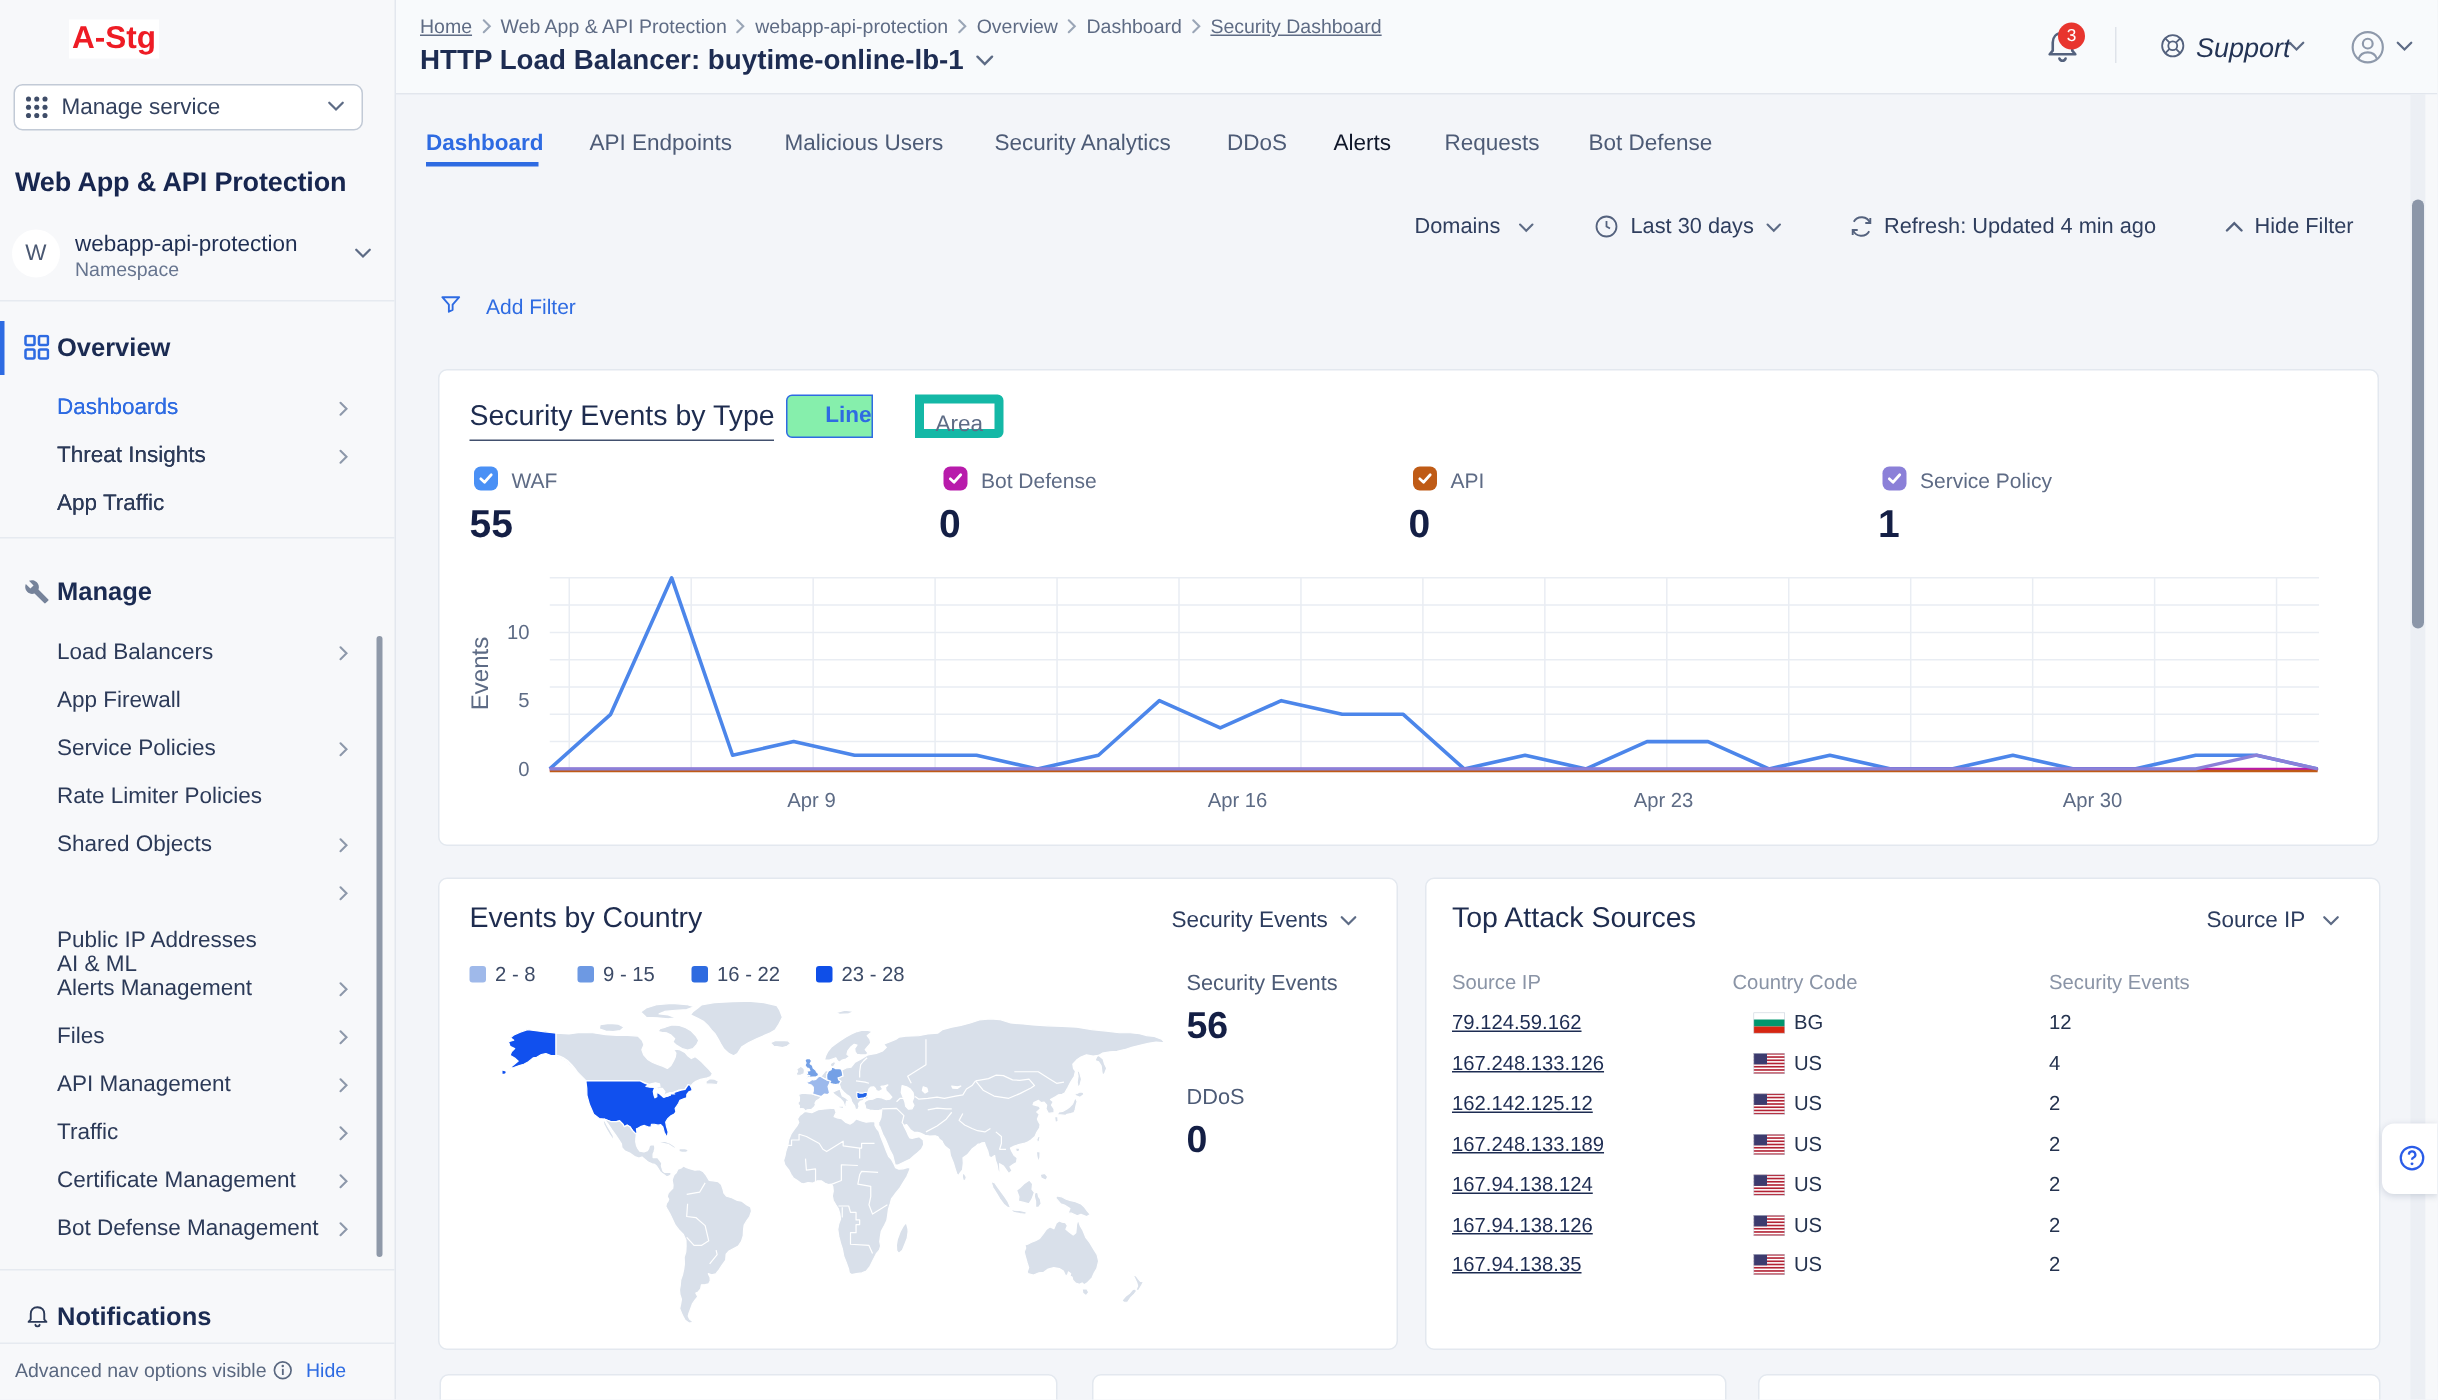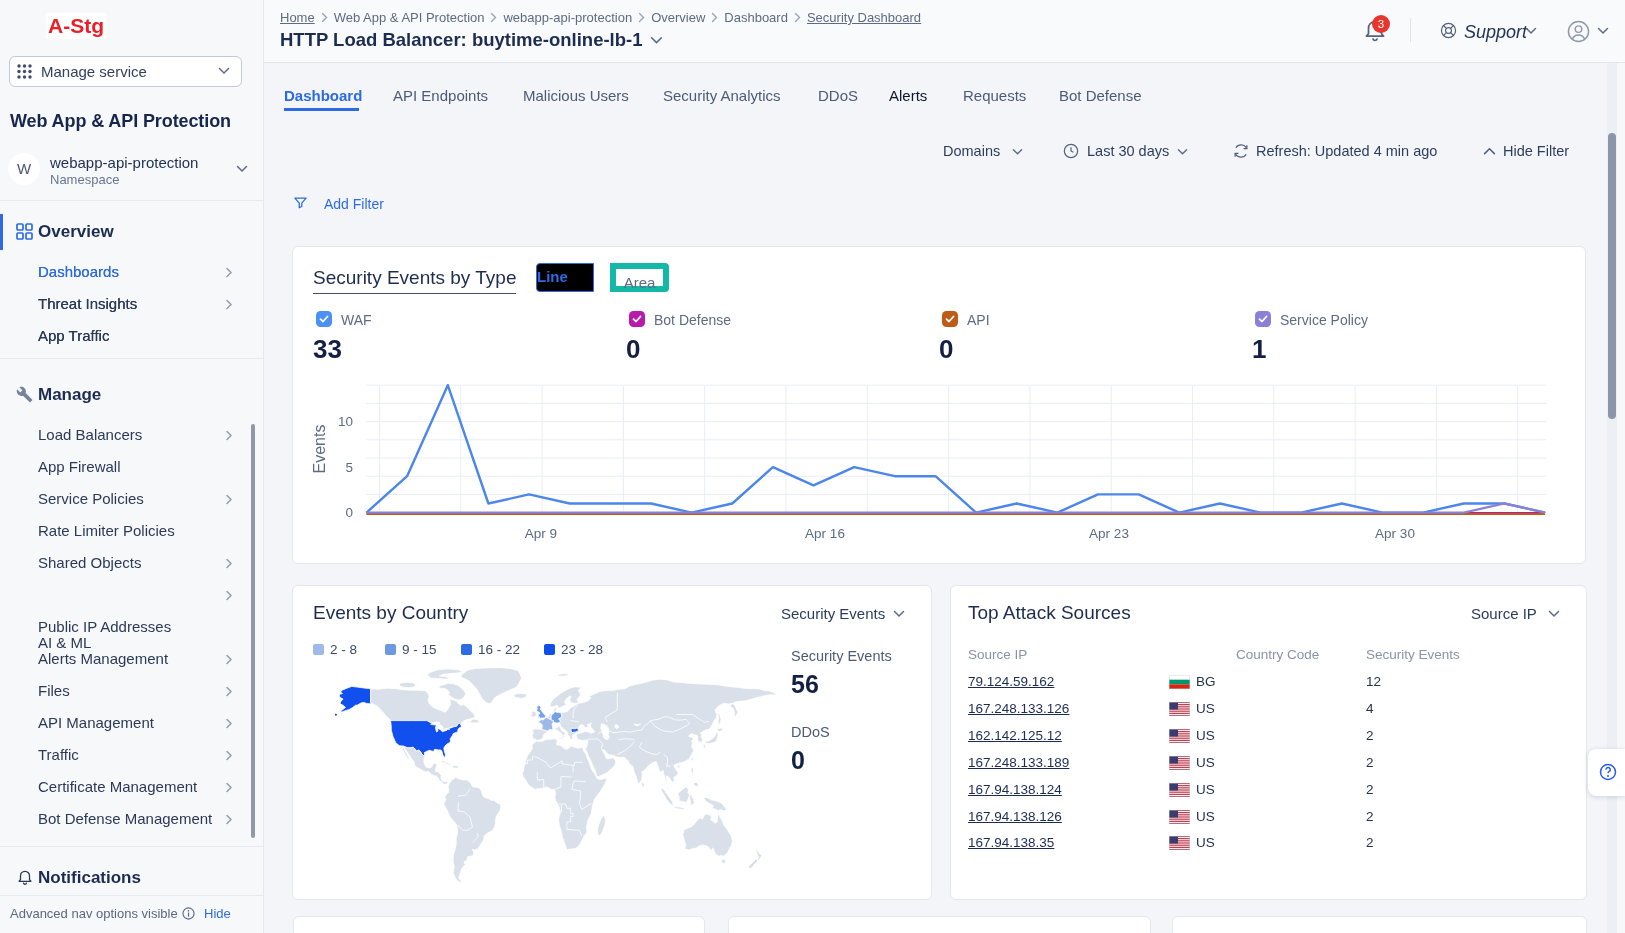--- a/index.html
+++ b/index.html
@@ -237,28 +237,28 @@
     <path d="M1.5 6 L6 1.5 L10.5 6" fill="none" stroke="#54627e" stroke-width="1.5" stroke-linecap="round"></path>
   </svg>
 <div class="abs" style="left:1503px;top:143px;font-size:14.5px;color:#2f3e5e;">Hide Filter</div>
 <svg class="abs" style="left:293px;top:195px;" width="15" height="15" viewBox="0 0 24 24">
     <path d="M3 5h18l-7 8v5.5l-4 2V13z" fill="none" stroke="#2e6be2" stroke-width="2" stroke-linejoin="round"></path>
   </svg>
 <div class="abs" style="left:324px;top:196px;font-size:14px;color:#2e6be2;">Add Filter</div>
 
 <div class="card" style="left:292px;top:246px;width:1294px;height:318px;"></div>
 <div class="abs ctitle" style="left:313px;top:267px;border-bottom:1.5px solid #42506e;padding-bottom:4px;">Security Events by Type</div>
-<div class="abs" style="left:536px;top:263px;width:58px;height:29px;background:#000000;border:1.5px solid #2e6be2;border-radius:4px 0 0 4px;color:#2e6be2;font-size:15px;font-weight:600;text-align:left;line-height:26px;z-index:2;">Line</div>
+<div class="abs" style="left:524px;top:263px;width:58px;height:29px;background:#86efac;border:1.5px solid #2e6be2;border-radius:4px 0 0 4px;color:#2e6be2;font-size:15px;font-weight:600;text-align:right;line-height:26px;z-index:2;">Line</div>
 <div class="abs" style="left:610px;top:263px;width:59px;height:29px;background:#fff;border:6px solid #14b8a6;border-radius:0 4px 4px 0;color:#5d6b85;font-size:15px;text-align:center;line-height:27px;">Area</div>
 <div class="abs" style="left:316px;top:311px;width:16px;height:16px;background:#4a90f5;border-radius:4.5px;"></div>
 <svg class="abs" style="left:319px;top:314px;" width="10" height="10" viewBox="0 0 10 10">
     <path d="M1.5 5.2 L4 7.5 L8.5 2.5" fill="none" stroke="#fff" stroke-width="1.8" stroke-linecap="round" stroke-linejoin="round"></path>
   </svg>
 <div class="abs" style="left:341px;top:312px;font-size:14px;color:#5e6b85;">WAF</div>
-<div class="abs" style="left:313px;top:334px;font-size:26px;font-weight:700;color:#141f45;">33</div>
+<div class="abs" style="left:313px;top:334px;font-size:26px;font-weight:700;color:#141f45;">55</div>
 <div class="abs" style="left:629px;top:311px;width:16px;height:16px;background:#b81bab;border-radius:4.5px;"></div>
 <svg class="abs" style="left:632px;top:314px;" width="10" height="10" viewBox="0 0 10 10">
     <path d="M1.5 5.2 L4 7.5 L8.5 2.5" fill="none" stroke="#fff" stroke-width="1.8" stroke-linecap="round" stroke-linejoin="round"></path>
   </svg>
 <div class="abs" style="left:654px;top:312px;font-size:14px;color:#5e6b85;">Bot Defense</div>
 <div class="abs" style="left:626px;top:334px;font-size:26px;font-weight:700;color:#141f45;">0</div>
 <div class="abs" style="left:942px;top:311px;width:16px;height:16px;background:#bf5b16;border-radius:4.5px;"></div>
 <svg class="abs" style="left:945px;top:314px;" width="10" height="10" viewBox="0 0 10 10">
     <path d="M1.5 5.2 L4 7.5 L8.5 2.5" fill="none" stroke="#fff" stroke-width="1.8" stroke-linecap="round" stroke-linejoin="round"></path>
   </svg>
@@ -411,21 +411,21 @@
 <div class="abs" style="left:791px;top:724px;font-size:14.5px;color:#4d5b76;">DDoS</div>
 <div class="abs" style="left:791px;top:746px;font-size:25px;font-weight:700;color:#141f45;">0</div>
 
 <div class="card" style="left:950px;top:585px;width:637px;height:315px;"></div>
 <div class="abs ctitle" style="left:968px;top:602px;">Top Attack Sources</div>
 <div class="abs" style="left:1471px;top:605px;font-size:15px;color:#2c3c5e;">Source IP</div>
 <svg class="abs" style="left:1548px;top:610px;" width="12" height="8" viewBox="0 0 12 8">
     <path d="M1.5 1.5 L6 6 L10.5 1.5" fill="none" stroke="#5d6b85" stroke-width="1.5" stroke-linecap="round"></path>
   </svg>
 <div class="abs" style="left:968px;top:647px;font-size:13.5px;color:#8a94a6;">Source IP</div>
-<div class="abs" style="left:1236px;top:647px;font-size:13.5px;color:#8a94a6;">Country Code</div>
+<div class="abs" style="left:1155px;top:647px;font-size:13.5px;color:#8a94a6;">Country Code</div>
 <div class="abs" style="left:1366px;top:647px;font-size:13.5px;color:#8a94a6;">Security Events</div>
 <div class="abs" style="left:968px;top:674px;font-size:13.5px;color:#1d2c52;text-decoration:underline;">79.124.59.162</div>
 <div class="abs" style="left:1169px;top:675px;"><svg width="21" height="14" viewBox="0 0 21 14">
       <rect width="21" height="14" fill="#fff"></rect>
       <rect y="4.67" width="21" height="4.67" fill="#00966E"></rect>
       <rect y="9.33" width="21" height="4.67" fill="#D62612"></rect>
       <rect width="21" height="14" fill="none" stroke="#c9d1dc" stroke-width="0.8"></rect>
     </svg></div>
 <div class="abs" style="left:1196px;top:674px;font-size:13.5px;color:#25334f;">BG</div>
 <div class="abs" style="left:1366px;top:674px;font-size:13.5px;color:#25334f;">12</div>

